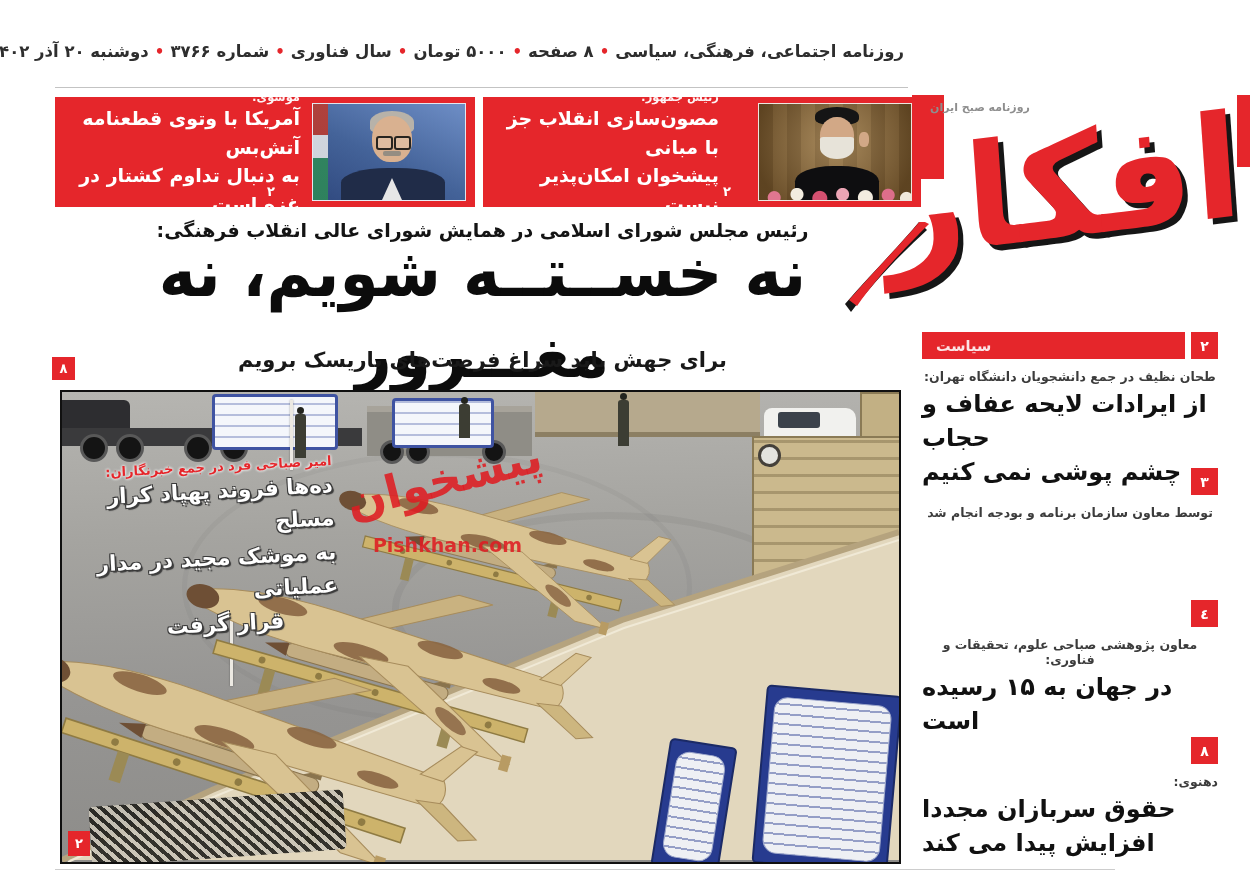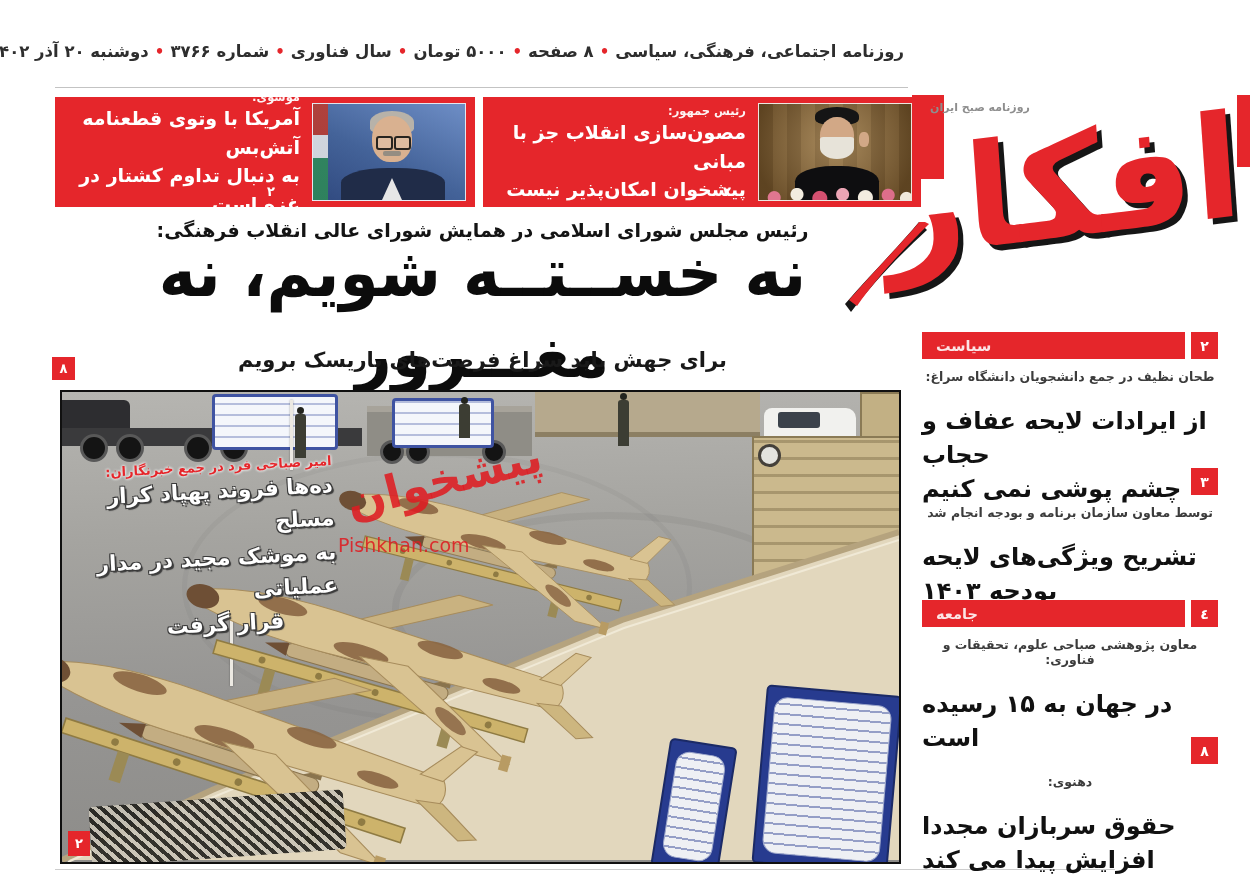--- a/index.html
+++ b/index.html
@@ -96,34 +96,34 @@
   .bb1{left:598px;top:350px;width:64px;height:125px;transform:rotate(9deg);}
   .bb2{left:697px;top:298px;width:132px;height:175px;transform:rotate(5deg);}
 
   .cap{left:6px;top:68px;width:268px;transform:rotate(-3deg);}
   .cap-kicker{font-size:13px;font-weight:bold;color:var(--red);text-align:right;
     text-shadow:0 0 3px #fff,0 0 3px #fff;}
   .cap-line{font-size:21.5px;font-weight:bold;color:#fff;line-height:1.55;text-align:right;
     text-shadow:-1px -1px 0 #3a3a3a,1px -1px 0 #3a3a3a,-1px 1px 0 #3a3a3a,2px 2px 1px #3a3a3a;}
   .cap-line.last{text-align:left;padding-left:95px;}
   .wm-fa{left:282px;top:62px;width:200px;font-size:46px;font-weight:bold;color:rgba(222,28,34,.88);transform:rotate(-14deg);text-align:center;line-height:1.1;}
-  .wm-en{left:276px;top:142px;width:200px;font-size:19px;font-weight:normal;color:rgba(222,28,34,.88);text-align:left;direction:ltr;}
+  .wm-en{left:260px;top:142px;width:200px;font-size:19px;font-weight:bold;color:rgba(222,28,34,.88);text-align:right;direction:ltr;}
   .photo-badge{left:6px;bottom:6px;width:22px;height:25px;}
 
   .bottomrule{top:869px;left:55px;width:1060px;height:1px;background:#cdcdcd;}
 
   
   .section{left:922px;width:296px;}
   .secbar{display:flex;height:27px;}
   .secbar .sb-num{width:27px;height:27px;font-size:14px;flex:none;margin-left:6px;}
   .secbar .sb-main{flex:1;background:var(--red);color:rgba(255,255,255,.88);font-size:14.5px;font-weight:bold;
     display:flex;align-items:center;justify-content:flex-start;direction:ltr;padding-left:14px;}
   .sec-kicker{margin-top:10px;font-size:12.5px;font-weight:bold;color:#3c3c3c;text-align:center;}
-  .sec-kicker.left{text-align:center;}
-  .sec-headline{margin-top:20px;font-size:24px;font-weight:bold;color:#111;line-height:1.42;text-align:left;}
+  .sec-kicker.left{text-align:right;}
+  .sec-headline{margin-top:3px;font-size:24px;font-weight:bold;color:#111;line-height:1.42;text-align:left;}
 </style>
 </head>
 <body>
 
 <div class="abs dateline">
   <span class="dl">روزنامه اجتماعی، فرهنگی، سیاسی</span><span class="dl">۸ صفحه</span><span class="dl">۵۰۰۰ تومان</span><span class="dl">سال فناوری</span><span class="dl">شماره ۳۷۶۶</span><span class="dl">دوشنبه ۲۰ آذر ۱۴۰۲</span>
 </div>
 <div class="abs toprule"></div>
 
 <div class="abs banner" style="left:55px;width:420px;">
@@ -138,21 +138,21 @@
     <div class="abs pm-shirt"></div>
   </div>
   <div class="btext">
     <div class="bkicker">موسوی:</div>
     <div class="bline">آمریکا با وتوی قطعنامه آتش‌بس</div>
     <div class="bline">به دنبال تداوم کشتار در غزه است</div>
   </div>
   <div class="bnum" style="right:200px;">۲</div>
 </div>
 
-<div class="abs banner" style="left:483px;width:438px;">
+<div class="abs banner" style="left:483px;width:438px;gap:27px;">
   <div class="bphoto p-raisi">
     <div class="abs pr-shade"></div>
     <div class="abs pr-turban"></div>
     <div class="abs pr-head"></div>
     <div class="abs pr-beard"></div>
     <div class="abs pr-hand"></div>
     <div class="abs pr-robe"></div>
     <div class="abs pr-flowers"></div>
   </div>
   <div class="btext">
@@ -270,42 +270,37 @@
   <div class="abs badge photo-badge">۲</div>
 </div>
 
 <div class="abs bottomrule"></div>
 
 <div class="abs section" style="top:332px;">
   <div class="secbar">
     <div class="badge sb-num">۲</div>
     <div class="sb-main">سیاست</div>
   </div>
-  <div class="sec-kicker">طحان نظیف در جمع دانشجویان دانشگاه سراغ:</div>
+  <div class="sec-kicker">طحان نظیف در جمع دانشجویان دانشگاه تهران:</div>
   <div class="sec-headline">
     <div>از ایرادات لایحه عفاف و حجاب</div>
     <div>چشم پوشی نمی کنیم</div>
   </div>
 </div>
 
 <div class="abs section" style="top:468px;">
   <div class="secbar">
     <div class="badge sb-num">۳</div>
   </div>
   <div class="sec-kicker">توسط معاون سازمان برنامه و بودجه انجام شد</div>
-  <div class="sec-headline">
-    <div>تشریح ویژگی‌های لایحه</div>
-    <div>بودجه ۱۴۰۳</div>
-  </div>
 </div>
 
 <div class="abs section" style="top:600px;">
   <div class="secbar">
     <div class="badge sb-num">٤</div>
-    <div class="sb-main">جامعه</div>
   </div>
   <div class="sec-kicker">معاون پژوهشی صباحی علوم، تحقیقات و فناوری:</div>
   <div class="sec-headline">
     <div>در جهان به ۱۵ رسیده است</div>
   </div>
 </div>
 
 <div class="abs section" style="top:737px;">
   <div class="secbar">
     <div class="badge sb-num">۸</div>

